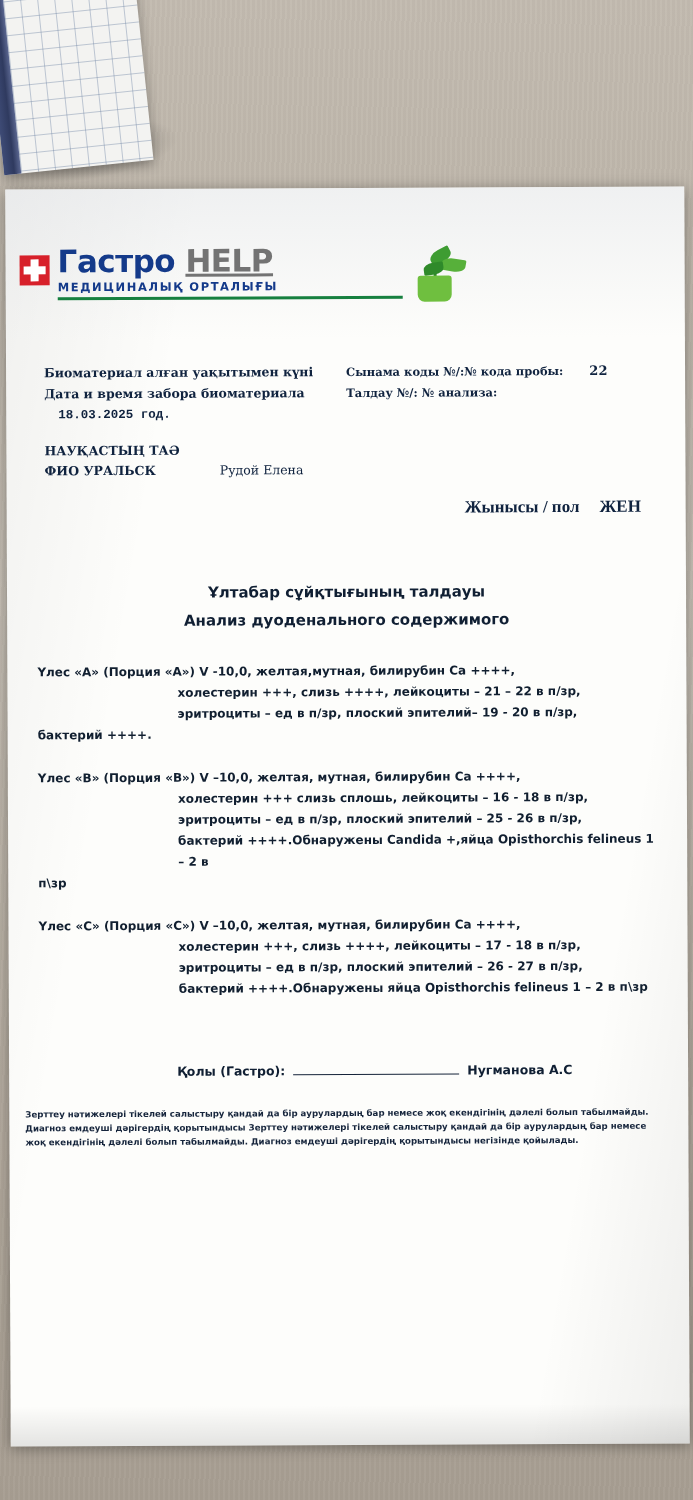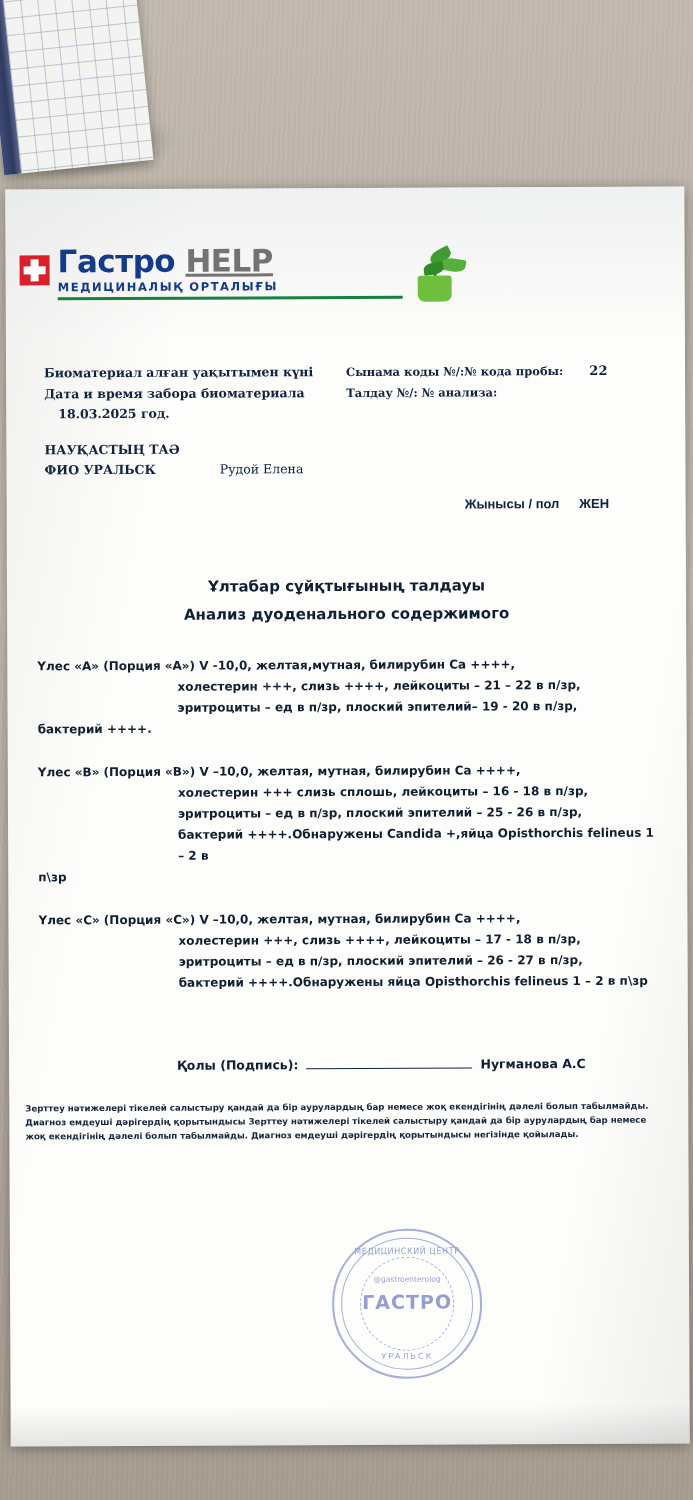--- a/index.html
+++ b/index.html
@@ -208,41 +208,41 @@
   }
   .meta-row {
     display: flex;
     align-items: baseline;
     font-family: "DejaVu Serif", serif;
     font-weight: 700;
     line-height: 1.6;
   }
   .meta-left { width: 302px; }
   .meta-right { flex: 1; font-size: 11.5px; }
-  .meta-val { font-weight: 700; }
+  .meta-val { font-weight: 700; font-family: Liberation Mono, monospace; }
   .sample-no {
     margin-left: 26px;
     font-size: 13px;
   }
   .patient {
     margin-top: 16px;
     font-family: "DejaVu Serif", serif;
     font-weight: 700;
     font-size: 12.5px;
     line-height: 1.6;
   }
   .patient .name {
     margin-left: 64px;
     font-weight: 400;
   }
   .gender {
     margin: 18px 0 0 420px;
-    font-family: Liberation Sans, sans-serif;
-    font-weight: 700;
-    font-size: 13px;
+    font-family: Liberation Serif, serif;
+    font-weight: 700;
+    font-size: 17px;
   }
   .gender .val { margin-left: 20px; }
 
   
   .title-block {
     margin: 60px 0 0 0;
     text-align: center;
     font-family: "DejaVu Sans", sans-serif;
     font-weight: 700;
     font-size: 15px;
@@ -446,29 +446,23 @@
       <div class="portion">
         <span class="ln">Үлес  «С» (Порция «С»)  V –10,0, желтая, мутная, билирубин Са ++++,</span>
         <span class="ln ind">холестерин +++, слизь ++++, лейкоциты – 17 - 18  в п/зр,</span>
         <span class="ln ind">эритроциты – ед в п/зр, плоский эпителий – 26 - 27 в п/зр,</span>
         <span class="ln ind">бактерий ++++.Обнаружены яйца Opisthorchis felineus 1 – 2 в п\зр</span>
       </div>
 
     </div>
 
     <div class="sign-row">
-      <span>Қолы (Подпись):</span>
+      <span>Қолы (Гастро):</span>
       <span class="sign-line"></span>
       <span>Нугманова А.С</span>
     </div>
 
-    <div class="stamp">
-      <div class="top-text">МЕДИЦИНСКИЙ  ЦЕНТР</div>
-      <div class="ig-text">@gastroenterolog</div>
-      <div class="mid-text">ГАСТРО</div>
-      <div class="bot-text">УРАЛЬСК</div>
-    </div>
 
     <div class="disclaimer">Зерттеу нәтижелері тікелей салыстыру қандай да бір аурулардың бар немесе жоқ екендігінің дәлелі болып табылмайды. Диагноз емдеуші дәрігердің қорытындысы Зерттеу нәтижелері тікелей салыстыру қандай да бір аурулардың бар немесе жоқ екендігінің дәлелі болып табылмайды. Диагноз емдеуші дәрігердің қорытындысы негізінде қойылады.</div>
 
   </div>
   <div class="sheet-bottom-shadow"></div>
 </div>
 
 </body></html>

